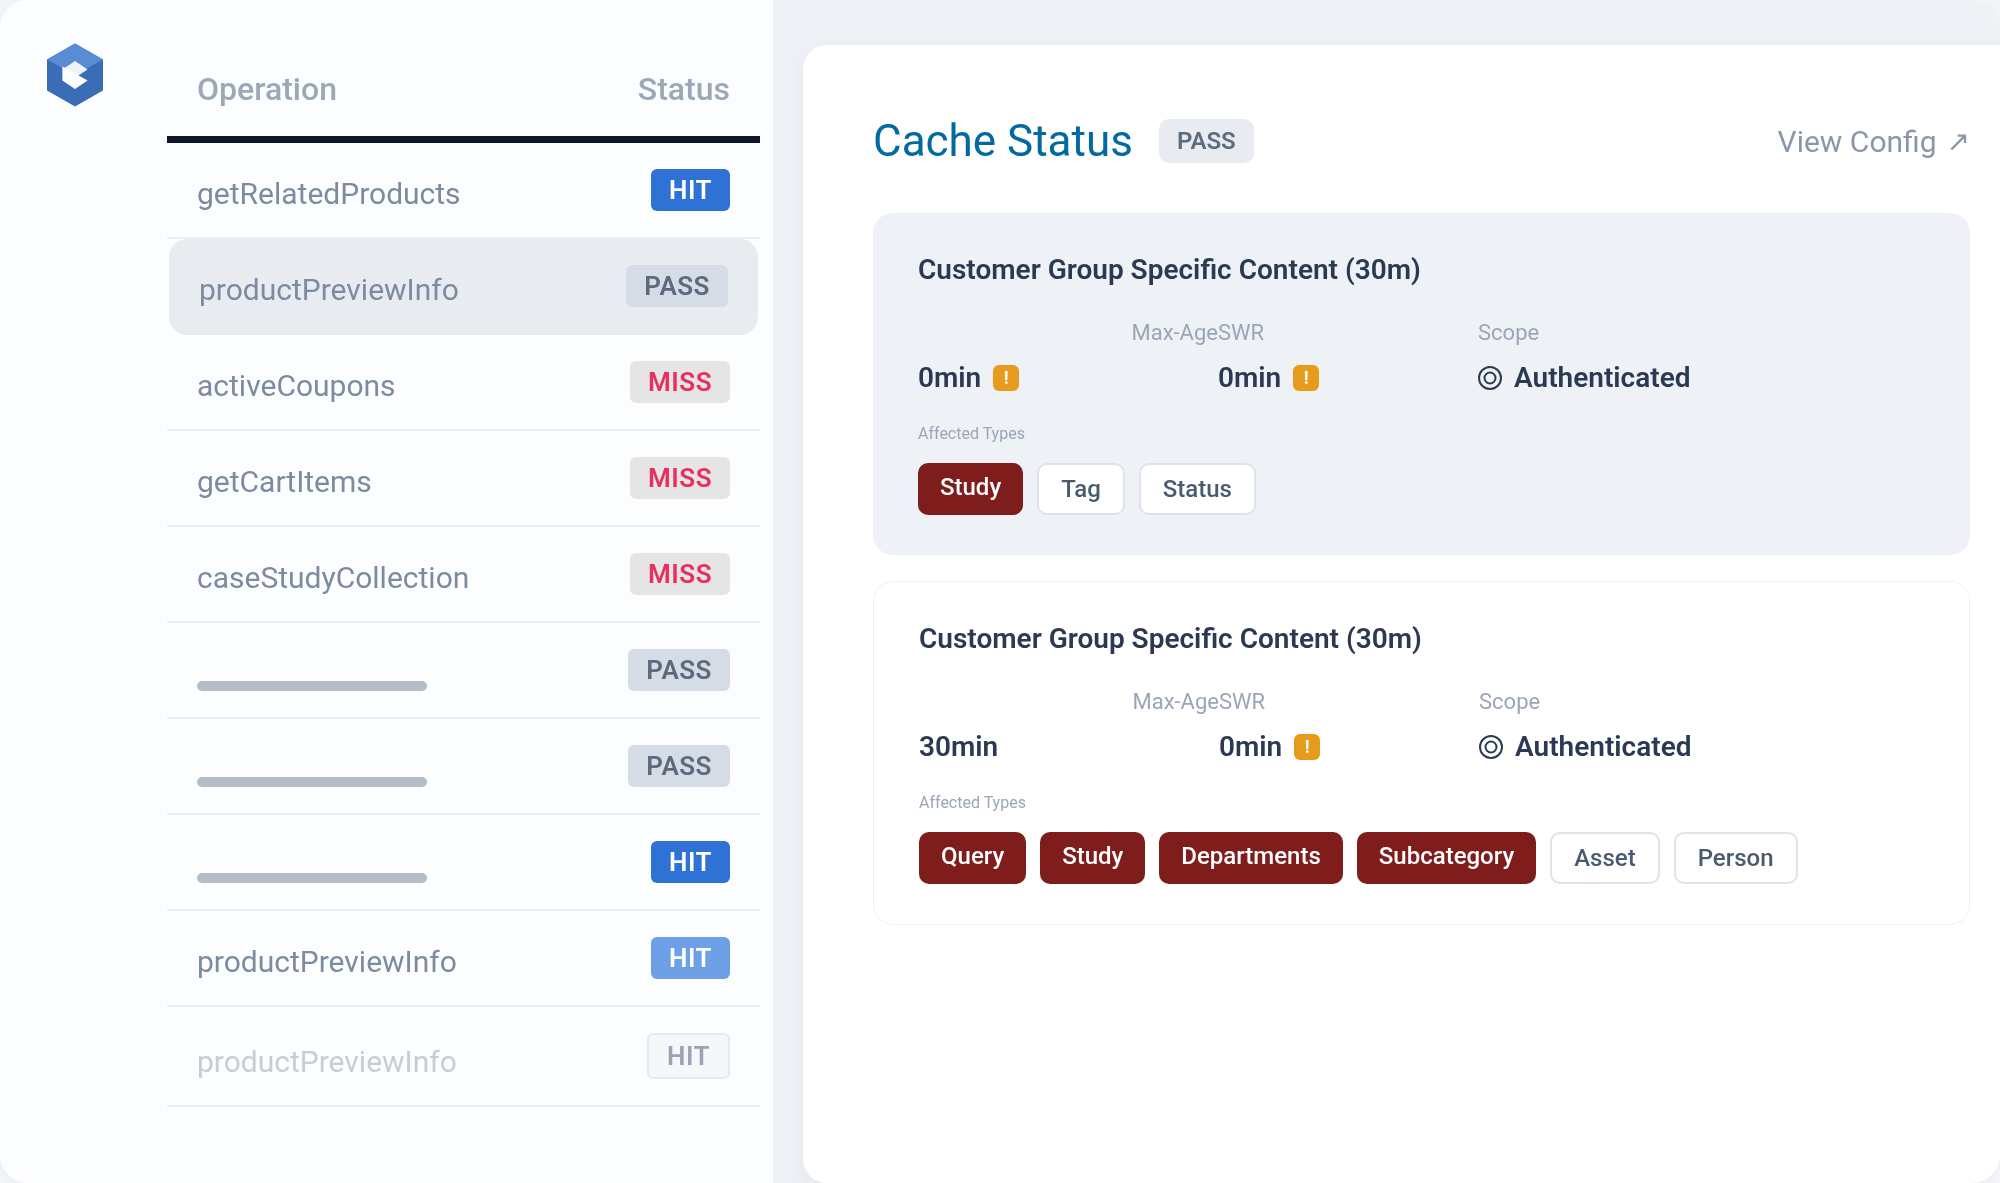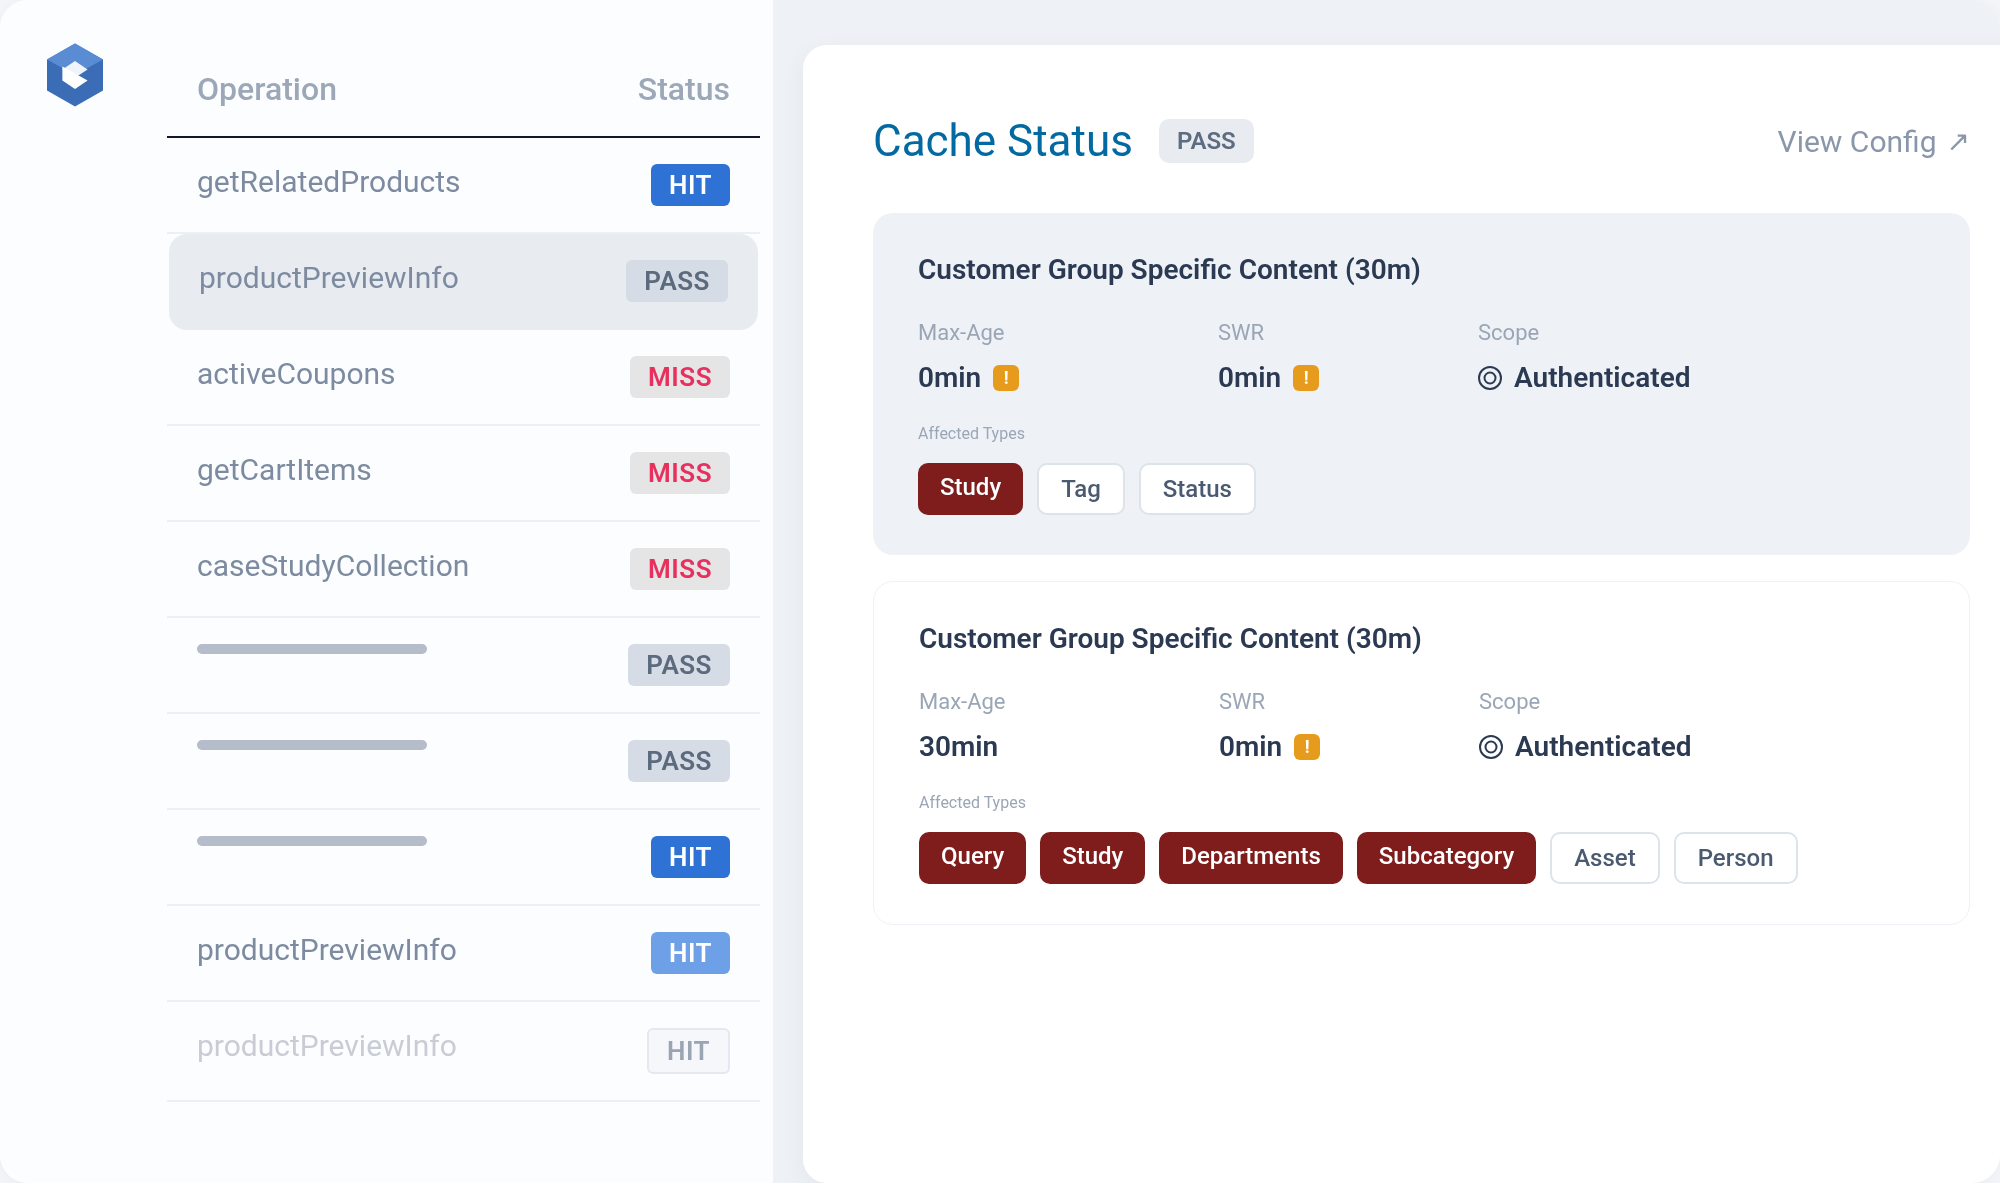--- a/index.html
+++ b/index.html
@@ -36,36 +36,36 @@
     flex-shrink: 0;
     background: #fcfdff;
     padding: 70px 0 0 0;
     border-right: 1px solid rgba(0,0,0,0);
   }
   .ops-header {
     display: flex;
     align-items: center;
     justify-content: space-between;
     padding: 0 30px 28px 30px;
-    border-bottom: 2px solid #0f172a;
+    border-bottom: 7px solid #0f172a;
     margin: 0 12px;
   }
   .ops-header-operation {
     font-size: 32px;
     font-weight: 500;
     color: #9ca8b8;
   }
   .ops-header-status {
     font-size: 32px;
     font-weight: 500;
     color: #9ca8b8;
   }
   .op-row {
     display: flex;
-    align-items: flex-start;
+    align-items: flex-end;
     justify-content: space-between;
     padding: 26px 30px;
     margin: 0 12px;
     border-bottom: 2px solid #eceff3;
     cursor: pointer;
   }
   .op-row.selected {
     background: #e8ecf1;
     border-radius: 18px;
     border-bottom: 2px solid transparent;
@@ -187,21 +187,21 @@
     margin-bottom: 34px;
   }
   .rule-grid {
     display: flex;
     gap: 0;
     margin-bottom: 30px;
   }
   .rule-col {
     flex: none;
   }
-  .rule-col:nth-child(1) { width: 300px; }
+  .rule-col:nth-child(1) { width: 300px; text-align: right; }
   .rule-col:nth-child(2) { width: 260px; }
   .rule-col:nth-child(3) { }
   .rule-label {
     font-size: 22px;
     color: #9aa6b6;
     margin-bottom: 16px;
   }
   .rule-value {
     font-size: 28px;
     font-weight: 600;

